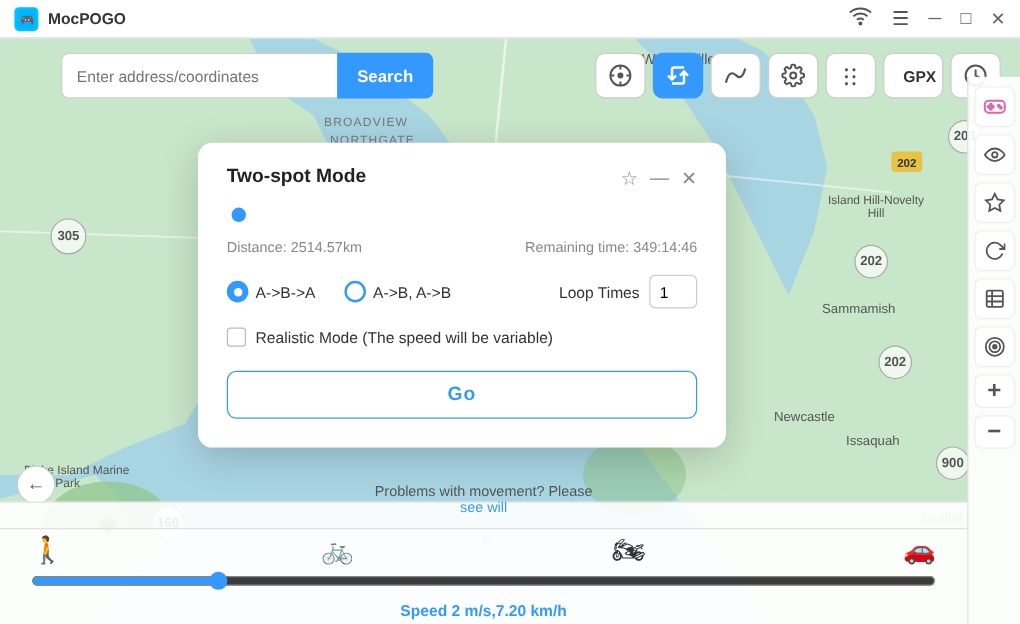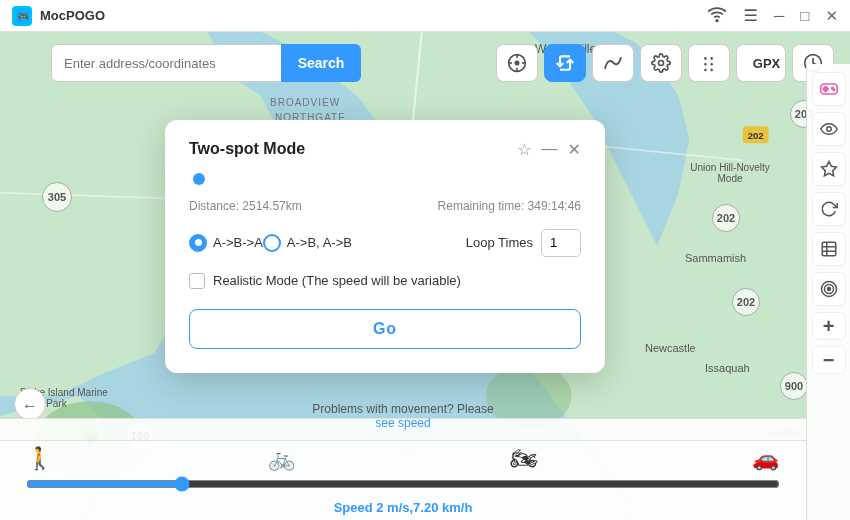--- a/index.html
+++ b/index.html
@@ -115,21 +115,21 @@
       width: 440px; padding: 20px 24px 24px;
     }
     .modal-header {
       display: flex; align-items: flex-start; justify-content: space-between; margin-bottom: 14px;
     }
     .modal-title { font-size: 16px; font-weight: 700; color: #222; }
     .modal-header-icons { display: flex; gap: 10px; align-items: center; }
     .modal-icon-btn { font-size: 16px; color: #888; cursor: pointer; background: none; border: none; }
     .modal-dot { width: 12px; height: 12px; background: #3399ff; border-radius: 50%; margin: 0 4px 14px; }
     .modal-distance-row { display: flex; justify-content: space-between; font-size: 12px; color: #888; margin-bottom: 16px; }
-    .modal-options { display: flex; align-items: center; margin-bottom: 16px; flex-wrap: wrap; }
+    .modal-options { display: flex; align-items: center; gap: 24px; margin-bottom: 16px; flex-wrap: wrap; }
     .radio-option { display: flex; align-items: center; gap: 6px; font-size: 13px; color: #333; cursor: pointer; }
     .radio-circle {
       width: 18px; height: 18px; border-radius: 50%; border: 2px solid #3399ff;
       display: flex; align-items: center; justify-content: center;
     }
     .radio-circle.checked { background: #3399ff; }
     .radio-circle.checked::after { content: ''; width: 7px; height: 7px; background: #fff; border-radius: 50%; }
     .loop-times-group { display: flex; align-items: center; gap: 8px; font-size: 13px; color: #333; margin-left: auto; }
     .loop-input { width: 40px; height: 28px; border: 1.5px solid #ccc; border-radius: 5px; text-align: center; font-size: 13px; }
     .checkbox-row { display: flex; align-items: center; gap: 8px; font-size: 13px; color: #333; margin-bottom: 20px; }
@@ -212,21 +212,21 @@
 
   <div style="position:absolute;top:18px;left:290px;font-size:12px;color:#555;z-index:5;">Shoreline</div>
   <div style="position:absolute;top:10px;left:535px;font-size:12px;color:#555;z-index:5;">Woodinville</div>
   <div style="position:absolute;top:65px;left:270px;font-size:10px;color:#777;z-index:5;letter-spacing:1px;">BROADVIEW</div>
   <div style="position:absolute;top:80px;left:275px;font-size:10px;color:#777;z-index:5;letter-spacing:1px;text-decoration:underline;">NORTHGATE</div>
   <div style="position:absolute;top:100px;left:255px;font-size:10px;color:#777;z-index:5;letter-spacing:1px;">GREENWOOD</div>
   <div style="position:absolute;top:95px;left:525px;font-size:11px;color:#555;z-index:5;">Kingsgate</div>
   <div style="position:absolute;top:220px;left:685px;font-size:11px;color:#555;z-index:5;">Sammamish</div>
   <div style="position:absolute;top:310px;left:645px;font-size:11px;color:#555;z-index:5;">Newcastle</div>
   <div style="position:absolute;top:330px;left:705px;font-size:11px;color:#555;z-index:5;">Issaquah</div>
-  <div style="position:absolute;top:130px;left:685px;font-size:10px;color:#555;z-index:5;width:90px;text-align:center;">Union Hill-Novelty Mode</div>
+  <div style="position:absolute;top:130px;left:685px;font-size:10px;color:#555;z-index:5;width:90px;text-align:center;">Island Hill-Novelty Hill</div>
   <div style="position:absolute;top:355px;left:20px;font-size:10px;color:#555;z-index:5;width:100px;">Blake Island Marine State Park</div>
 
   <div class="road-circle" style="top:150px;left:42px;width:30px;height:30px;">305</div>
   <div class="road-circle" style="top:172px;left:712px;width:28px;height:28px;">202</div>
   <div class="road-circle" style="top:256px;left:732px;width:28px;height:28px;">202</div>
   <div class="road-circle" style="top:68px;left:790px;width:28px;height:28px;">203</div>
   <div class="road-circle" style="top:340px;left:780px;width:28px;height:28px;">900</div>
   <div class="road-circle" style="top:390px;left:126px;width:28px;height:28px;">160</div>
 
   <div class="search-bar">
@@ -366,21 +366,21 @@
         </svg>
     </div>
     <div class="sidebar-icon-btn plus-minus" style="font-size:20px;font-weight:bold;">+</div>
     <div class="sidebar-icon-btn plus-minus" style="font-size:20px;font-weight:bold;">−</div>
   </div>
 
   <div class="leaflet-badge">Leaflet</div>
 
   <div class="status-bar">
     <span>Problems with movement? Please </span>
-    <a href="#">see speed</a>
+    <a href="#">see will</a>
     &nbsp;
     <span style="cursor:pointer;color:#999;font-size:11px;margin-left:4px;">✕</span>
   </div>
 
   <div class="bottom-bar">
     <div class="speed-icons">
       <span class="speed-icon">🚶</span>
       <span class="speed-icon">🚲</span>
       <span class="speed-icon">🏍</span>
       <span class="speed-icon">🚗</span>

